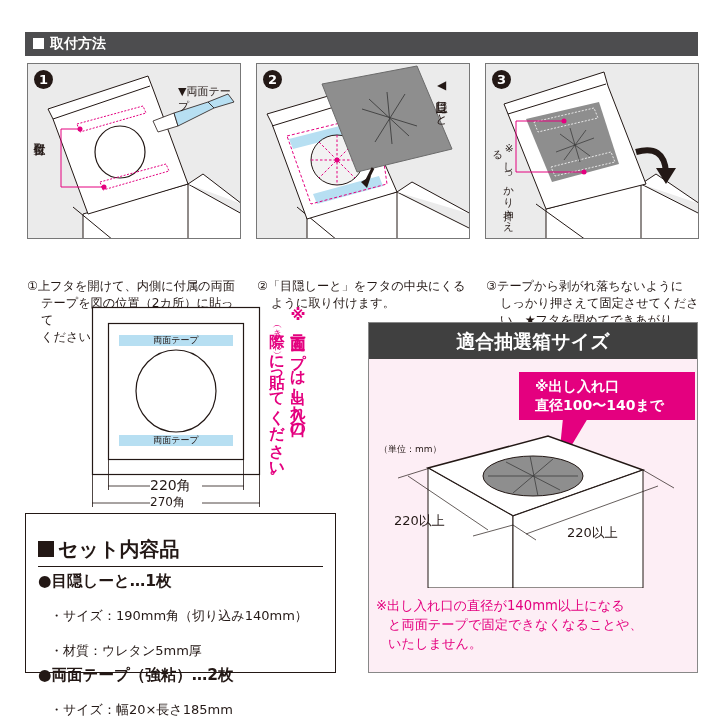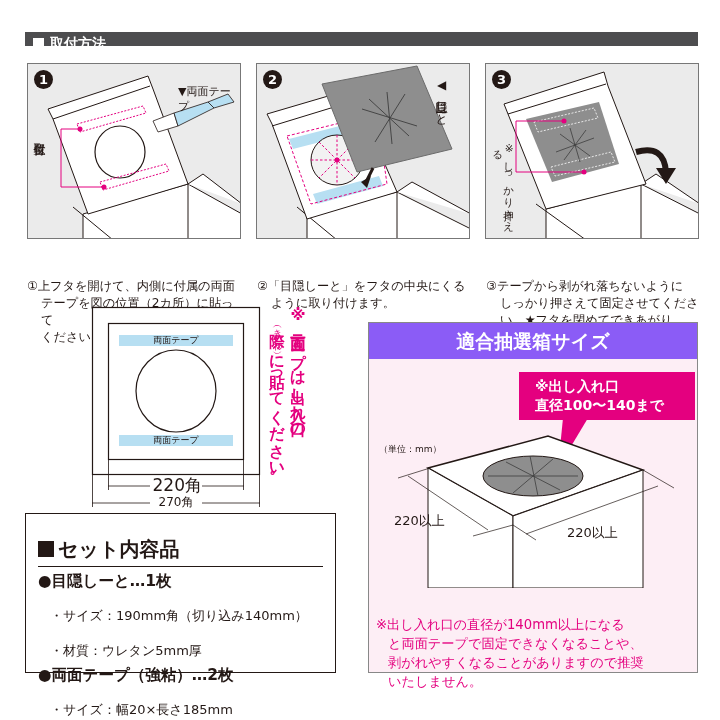--- a/index.html
+++ b/index.html
@@ -1,21 +1,21 @@
 <!DOCTYPE html>
 <html><head>
 <meta charset="utf-8">
 <style>
   * { box-sizing: border-box; margin: 0; padding: 0; }
   html, body { width: 720px; height: 720px; background: #ffffff; overflow: hidden; }
   body { position: relative; font-family: "DejaVu Sans", "Liberation Sans", sans-serif; color: #231815; }
   .abs { position: absolute; }
 
   
-  .hdr { left: 25px; top: 32px; width: 673px; height: 14px; background: #4d4d4f; color: #fff; font-size: 14px; font-weight: bold; line-height: 22px; padding-left: 8px; }
+  .hdr { left: 25px; top: 32px; width: 673px; height: 24px; background: #4d4d4f; color: #fff; font-size: 14px; font-weight: bold; line-height: 22px; padding-left: 8px; }
   .hdr .sq { display: inline-block; width: 11px; height: 11px; background: #fff; margin-right: 6px; vertical-align: -1px; }
 
   
   .panel { top: 63px; width: 214px; height: 176px; background: #ebebeb; border: 1px solid #777; overflow: hidden; }
   .panel svg { position: absolute; left: 0; top: 0; }
   .stepnum { position: absolute; left: 6px; top: 6px; width: 19px; height: 19px; border-radius: 50%; background: #231815; color: #fff; font-size: 13px; font-weight: bold; text-align: center; line-height: 19px; }
   .vlabel { position: absolute; writing-mode: vertical-rl; font-size: 11px; color: #231815; line-height: 1.05; }
   .hlabel { position: absolute; font-size: 11px; color: #231815; }
 
   .caption { top: 244px; width: 215px; font-size: 12.2px; line-height: 17px; color: #231815; }
@@ -29,21 +29,21 @@
 
   
   .setbox { left: 25px; top: 513px; width: 311px; height: 160px; border: 1.5px solid #231815; padding: 22px 12px; }
   .setbox .title { font-size: 20px; font-weight: bold; line-height: 26px; padding-bottom: 4px; border-bottom: 1.5px solid #231815; }
   .setbox .title .bsq { display: inline-block; width: 16px; height: 16px; background: #231815; margin-right: 4px; vertical-align: -1px; }
   .setbox .item { font-size: 15.5px; font-weight: bold; margin-top: 4px; line-height: 20px; }
   .setbox .sub { font-size: 13px; line-height: 20px; padding-left: 12px; margin-top: 15px; }
 
   
   .sizepanel { left: 368px; top: 322px; width: 330px; height: 351px; border: 1.5px solid #888; background: #fdeef5; }
-  .sizepanel .stitle { height: 36px; background: #8b5cf6; color: #fff; font-size: 19px; font-weight: bold; text-align: center; line-height: 36px; }
+  .sizepanel .stitle { height: 36px; background: #404040; color: #fff; font-size: 19px; font-weight: bold; text-align: center; line-height: 36px; }
   .bubble { left: 519px; top: 372px; width: 176px; height: 48px; background: #e4007f; color: #fff; font-size: 14px; font-weight: bold; line-height: 19px; padding: 5px 0 0 16px; }
   .unit { left: 379px; top: 443px; font-size: 9px; color: #231815; }
   .dimlabel { font-size: 13px; color: #231815; }
   .warn { left: 376px; top: 596px; width: 318px; font-size: 13.2px; line-height: 19px; color: #e4007f; }
   .warn .cont { display: block; padding-left: 12px; }
 </style>
 </head>
 <body>
 
 <div class="abs hdr">
@@ -173,22 +173,22 @@
     <line x1="163.5" y1="165" x2="163.5" y2="195" stroke="#231815" stroke-width="0.8"></line>
     <line x1="12.5" y1="180" x2="12.5" y2="212" stroke="#231815" stroke-width="0.8"></line>
     <line x1="179.5" y1="180" x2="179.5" y2="212" stroke="#231815" stroke-width="0.8"></line>
     <line x1="28" y1="191" x2="70" y2="191" stroke="#231815" stroke-width="0.8"></line>
     <line x1="122" y1="191" x2="164" y2="191" stroke="#231815" stroke-width="0.8"></line>
     <line x1="12" y1="208" x2="70" y2="208" stroke="#231815" stroke-width="0.8"></line>
     <line x1="122" y1="208" x2="180" y2="208" stroke="#231815" stroke-width="0.8"></line>
   </svg>
   <div class="abs" style="left:39px; top:40px; width:114px; text-align:center; font-size:9px; line-height:11px;">両面テープ</div>
   <div class="abs" style="left:39px; top:140px; width:114px; text-align:center; font-size:9px; line-height:11px;">両面テープ</div>
-  <div class="abs" style="left:70px; top:183px; width:52px; text-align:right; font-size:17px; line-height:15px;">220角</div>
-  <div class="abs" style="left:70px; top:200px; width:52px; text-align:center; font-size:12px; line-height:15px;">270角</div>
+  <div class="abs" style="left:70px; top:183px; width:52px; text-align:left; font-size:14px; line-height:15px;">220角</div>
+  <div class="abs" style="left:70px; top:200px; width:52px; font-size:12px; line-height:15px;">270角</div>
 </div>
 
 <div class="abs redvert" style="left:289px; top:306px;">※両面テープは出し入れ口の</div>
 <div class="abs redvert" style="left:268px; top:322px;"><span>際</span><span class="paren">（きわ）</span><span>に貼ってください。</span></div>
 
 <div class="abs setbox">
   <div class="title"><span class="bsq"></span><span>セット内容品</span></div>
   <div class="item">●目隠しーと…1枚</div>
   <div class="sub">・サイズ：190mm角（切り込み140mm）</div>
   <div class="sub">・材質：ウレタン5mm厚</div>
@@ -223,17 +223,16 @@
   <line x1="145" y1="167" x2="168" y2="182" stroke="#231815" stroke-width="0.7"></line>
 </svg>
 <div class="abs bubble">
   <div>※出し入れ口</div>
   <div>直径100〜140まで</div>
 </div>
 <div class="abs unit">（単位：mm）</div>
 <div class="abs dimlabel" style="left:394px; top:512px;">220以上</div>
 <div class="abs dimlabel" style="left:567px; top:524px;">220以上</div>
 <div class="abs warn">
-  <span style="display:block;margin-top:19px;">※出し入れ口の直径が140mm以上になる</span>
+  <span style="display:block;">※出し入れ口の直径が140mm以上になる</span>
   <span class="cont">と両面テープで固定できなくなることや、</span>
-  <span class="cont">剥がれやすくなることがありますので推奨</span>
   <span class="cont">いたしません。</span>
 </div>
 
 </body></html>

